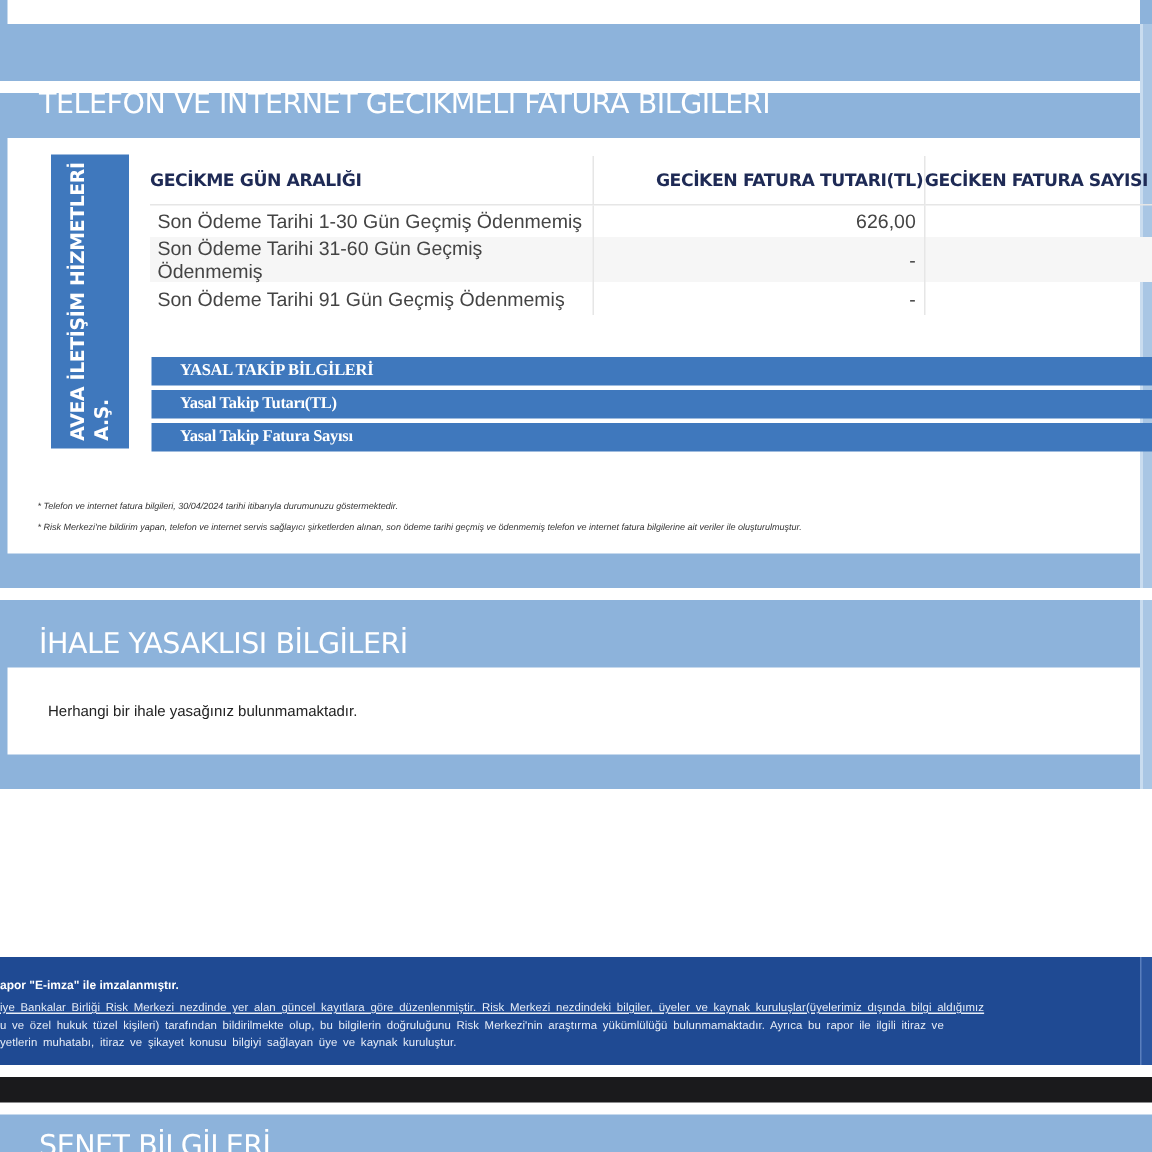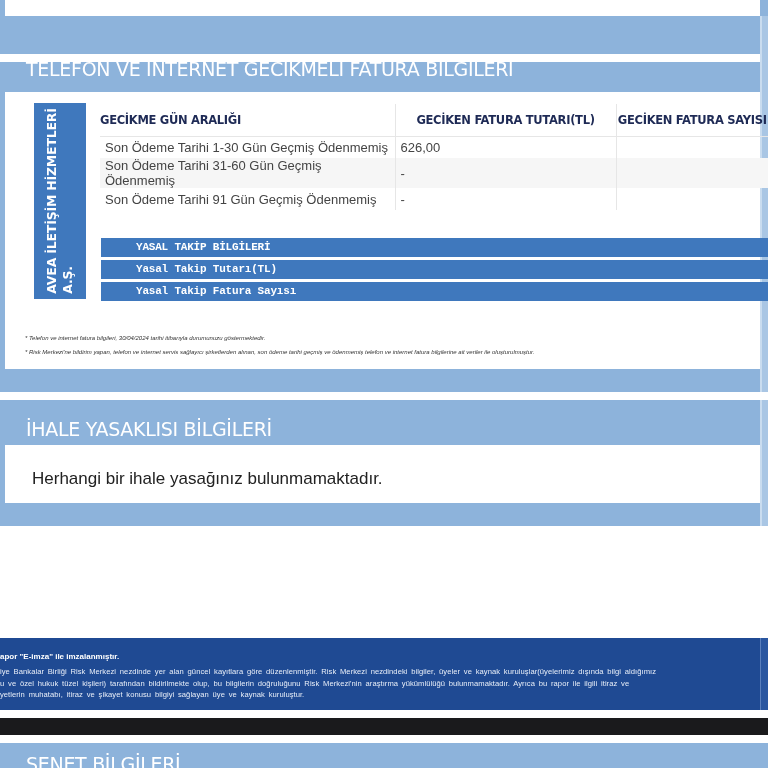--- a/index.html
+++ b/index.html
@@ -36,36 +36,36 @@
     }
 
     .delay-table { position: absolute; left: 100px; top: 104px; width: 668px; border-collapse: collapse; }
     .delay-table th {
       height: 32px; font-size: 11.5px; color: #1e2a55; font-weight: bold; text-align: center;
       border-bottom: 1px solid #e6e6e6; font-family: "DejaVu Sans", sans-serif; letter-spacing: -0.3px;
     }
     .delay-table td { height: 22px; font-size: 13px; color: #444; padding: 0 5px; }
     .delay-table tr:nth-child(even) td { background: #f6f6f6; }
     .delay-table .col1 { width: 295px; text-align: left; }
-    .delay-table .col2 { width: 221px; text-align: left; border-left: 1px solid #e6e6e6; border-right: 1px solid #e6e6e6; }
+    .delay-table .col2 { width: 221px; text-align: right; border-left: 1px solid #e6e6e6; border-right: 1px solid #e6e6e6; }
     .delay-table .col3 { text-align: left; }
-    .delay-table th.col2, .delay-table th.col3 { text-align: center; }
+    .delay-table th.col2, .delay-table th.col3 { }
 
     .legal-bar {
       position: absolute; left: 101px; width: 667px; height: 19px; background: #3f78bd;
-      color: #ffffff; font-weight: bold; font-size: 11px; line-height: 19px; padding-left: 35px;
-      font-family: Liberation Mono, monospace; letter-spacing: -0.2px;
+      color: #ffffff; font-weight: bold; font-size: 11px; line-height: 19px; padding-left: 19px;
+      font-family: Liberation Serif, serif; letter-spacing: -0.2px;
     }
 
     .footnote { position: absolute; left: 25px; font-size: 6px; font-style: italic; color: #333; white-space: nowrap; }
 
     
     #ihale-bg { top: 400px; height: 126px; }
     #ihale-card { left: 5px; top: 445px; width: 755px; height: 58px; }
-    .ihale-text { position: absolute; left: 32px; top: 469px; font-size: 17px; color: #222; }
+    .ihale-text { position: absolute; left: 32px; top: 469px; font-size: 10px; color: #222; }
 
     
     #sig-band { position: absolute; left: 0; top: 638px; width: 768px; height: 72px; background: #1f4a93; }
     #sig-band .inner-right { position: absolute; right: 0; top: 0; width: 8px; height: 72px; background: #2a56a0; border-left: 1px solid #5a7fbd; }
     .sig-title { position: absolute; left: 0; top: 652px; font-size: 8px; font-weight: bold; color: #ffffff; white-space: nowrap; }
     .sig-line { position: absolute; left: 0; font-size: 7.6px; color: #e8eef8; white-space: nowrap; letter-spacing: 0.05px; word-spacing: 1.6px; }
 
     #black-bar { position: absolute; left: 0; top: 718px; width: 768px; height: 17px; background: #1a1a1c; }
 
     #senet-bg { top: 743px; height: 25px; }
@@ -127,20 +127,20 @@
 <div class="section-bg" id="ihale-bg"></div>
 <div class="right-edge" style="top:400px;height:126px;"></div>
 <div class="section-title" style="top:418px;font-size:19px;">İHALE YASAKLISI BİLGİLERİ</div>
 <div class="white-card" id="ihale-card"></div>
 <div class="ihale-text">Herhangi bir ihale yasağınız bulunmamaktadır.</div>
 
 <div id="sig-band">
   <div class="inner-right"></div>
 </div>
 <div class="sig-title">apor  "E-imza" ile imzalanmıştır.</div>
-<div class="sig-line" style="top:667px;">iye Bankalar Birliği Risk Merkezi nezdinde yer alan güncel kayıtlara göre düzenlenmiştir. Risk Merkezi nezdindeki bilgiler, üyeler ve kaynak kuruluşlar(üyelerimiz dışında bilgi aldığımız</div>
+<div class="sig-line" style="top:667px;text-decoration:underline;">iye Bankalar Birliği Risk Merkezi nezdinde yer alan güncel kayıtlara göre düzenlenmiştir. Risk Merkezi nezdindeki bilgiler, üyeler ve kaynak kuruluşlar(üyelerimiz dışında bilgi aldığımız</div>
 <div class="sig-line" style="top:679px;">u ve özel hukuk tüzel kişileri) tarafından bildirilmekte olup, bu bilgilerin doğruluğunu Risk Merkezi'nin araştırma yükümlülüğü bulunmamaktadır. Ayrıca bu rapor ile ilgili itiraz ve</div>
 <div class="sig-line" style="top:690px;">yetlerin muhatabı, itiraz ve şikayet konusu bilgiyi sağlayan üye ve kaynak kuruluştur.</div>
 
 <div id="black-bar"></div>
 
 <div class="section-bg" id="senet-bg"></div>
 <div class="section-title" style="top:753px;font-size:19px;">SENET BİLGİLERİ</div>
 
 </body></html>

